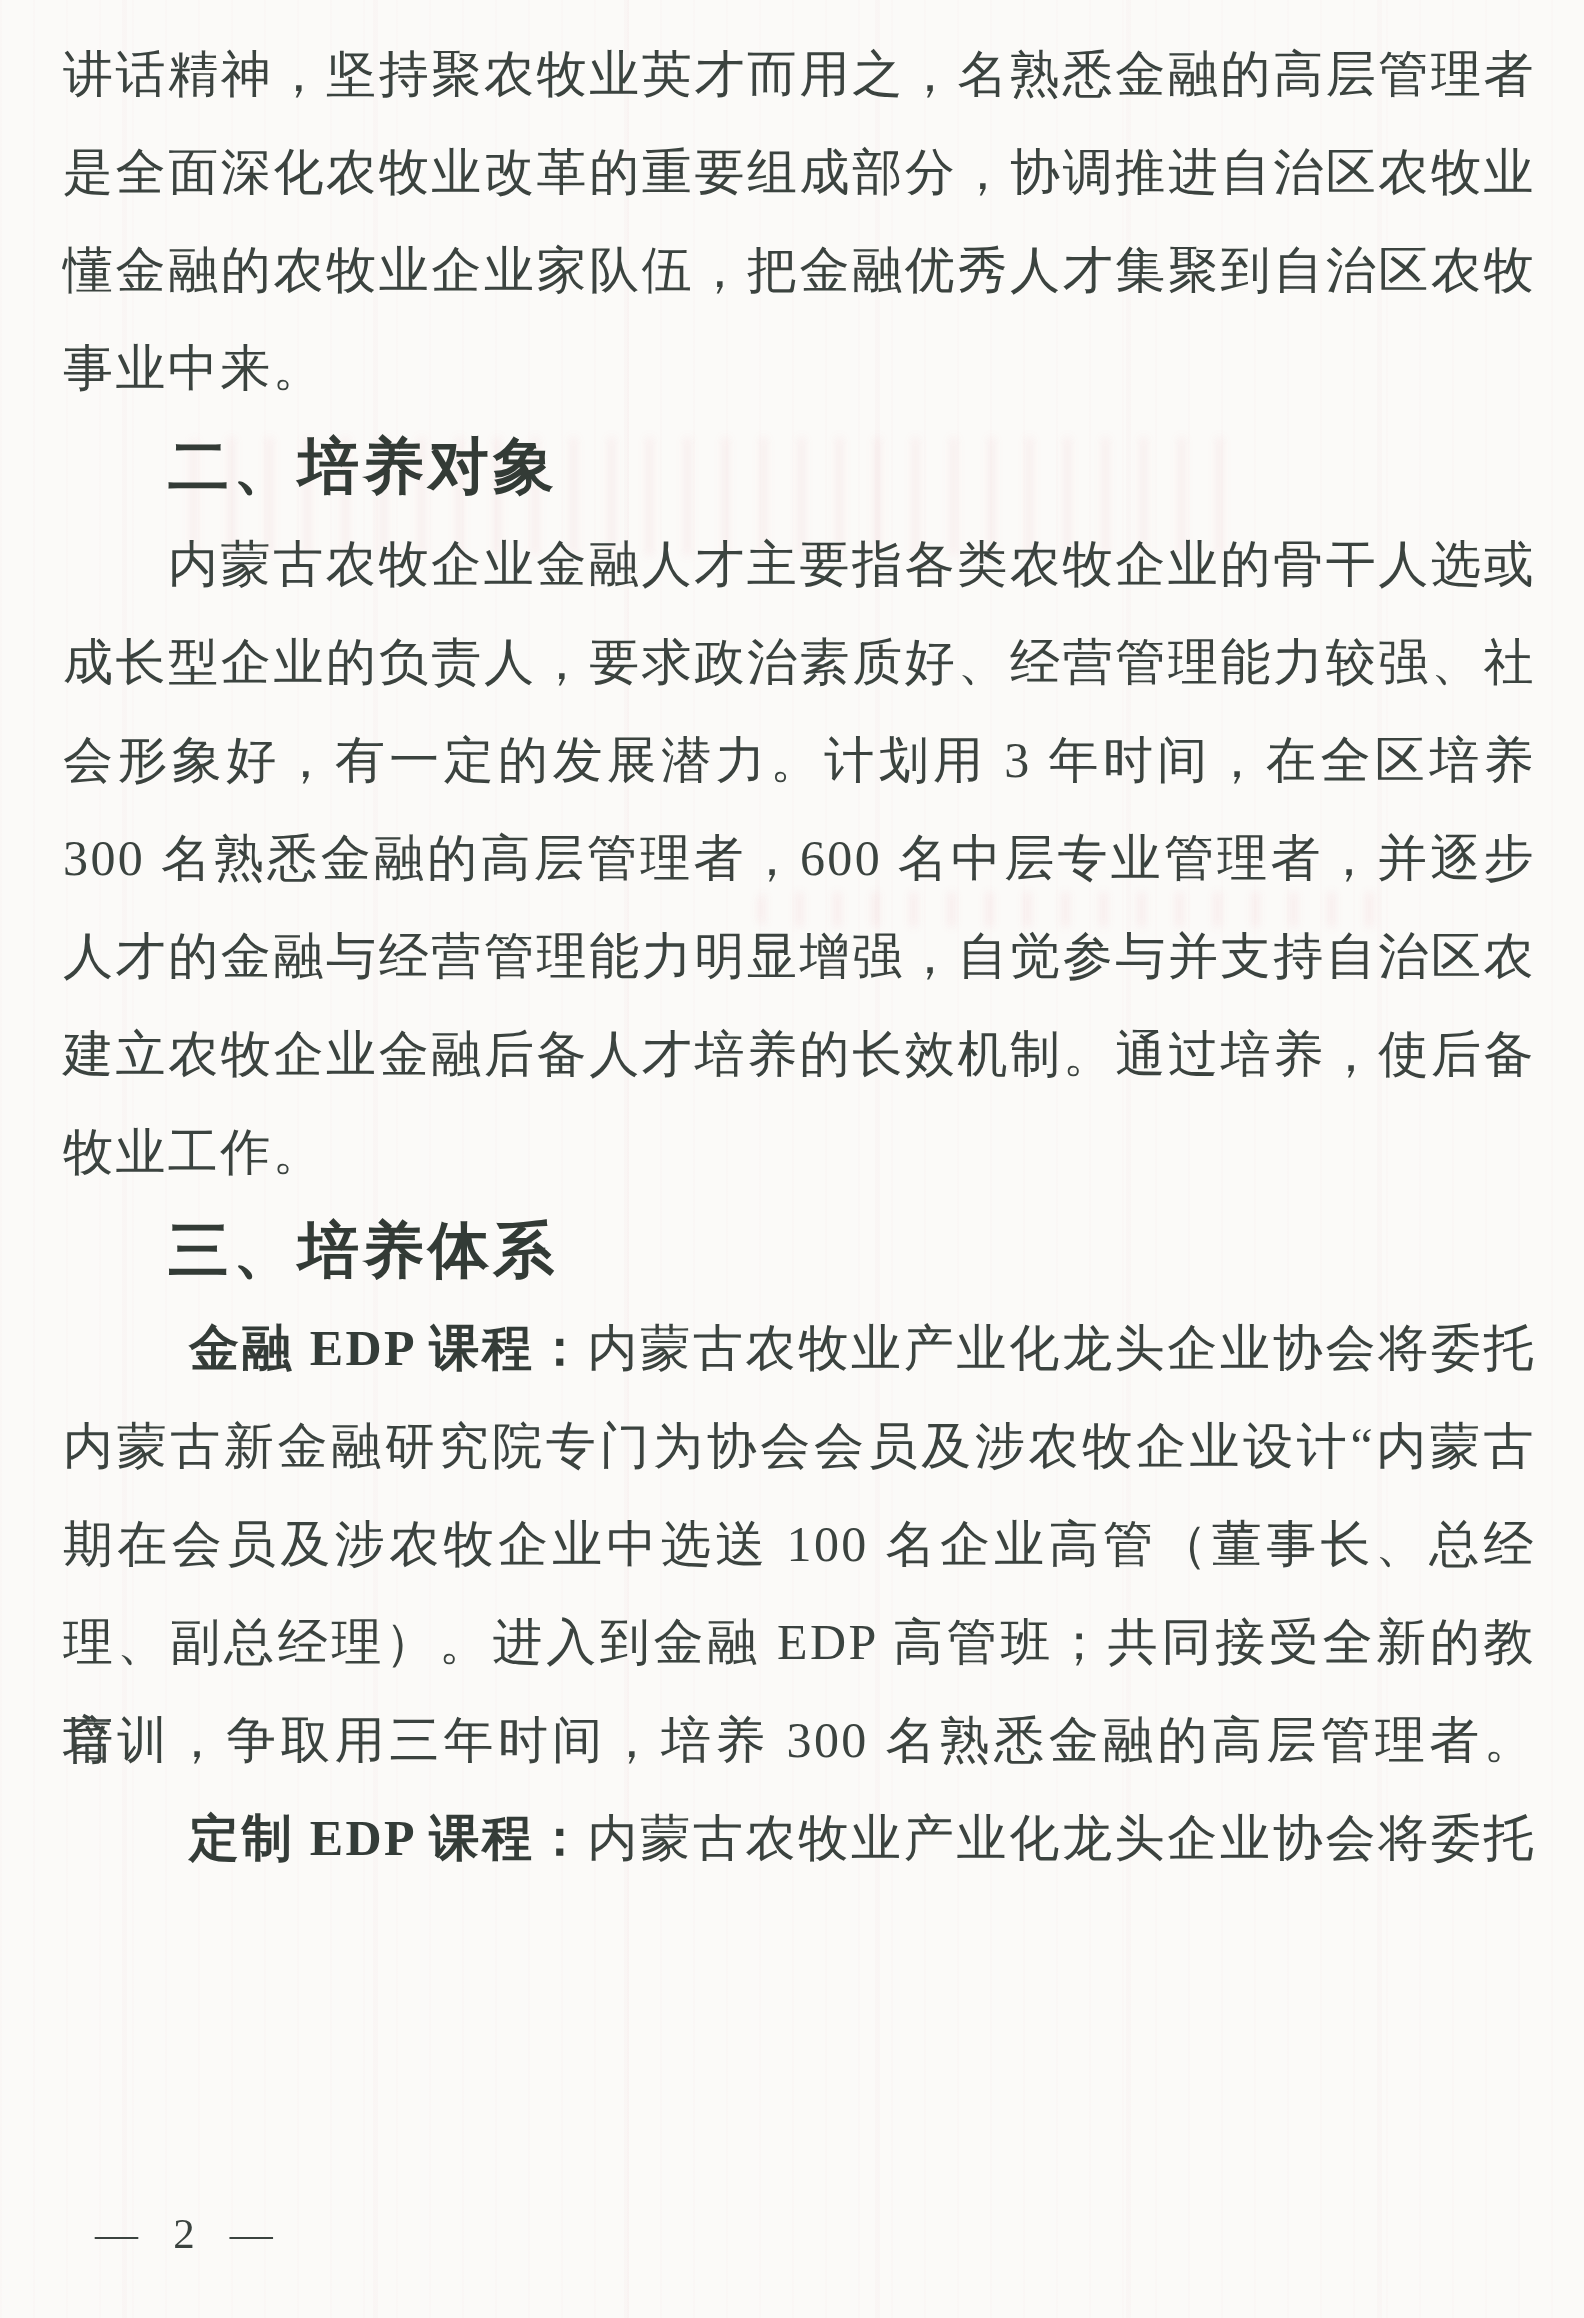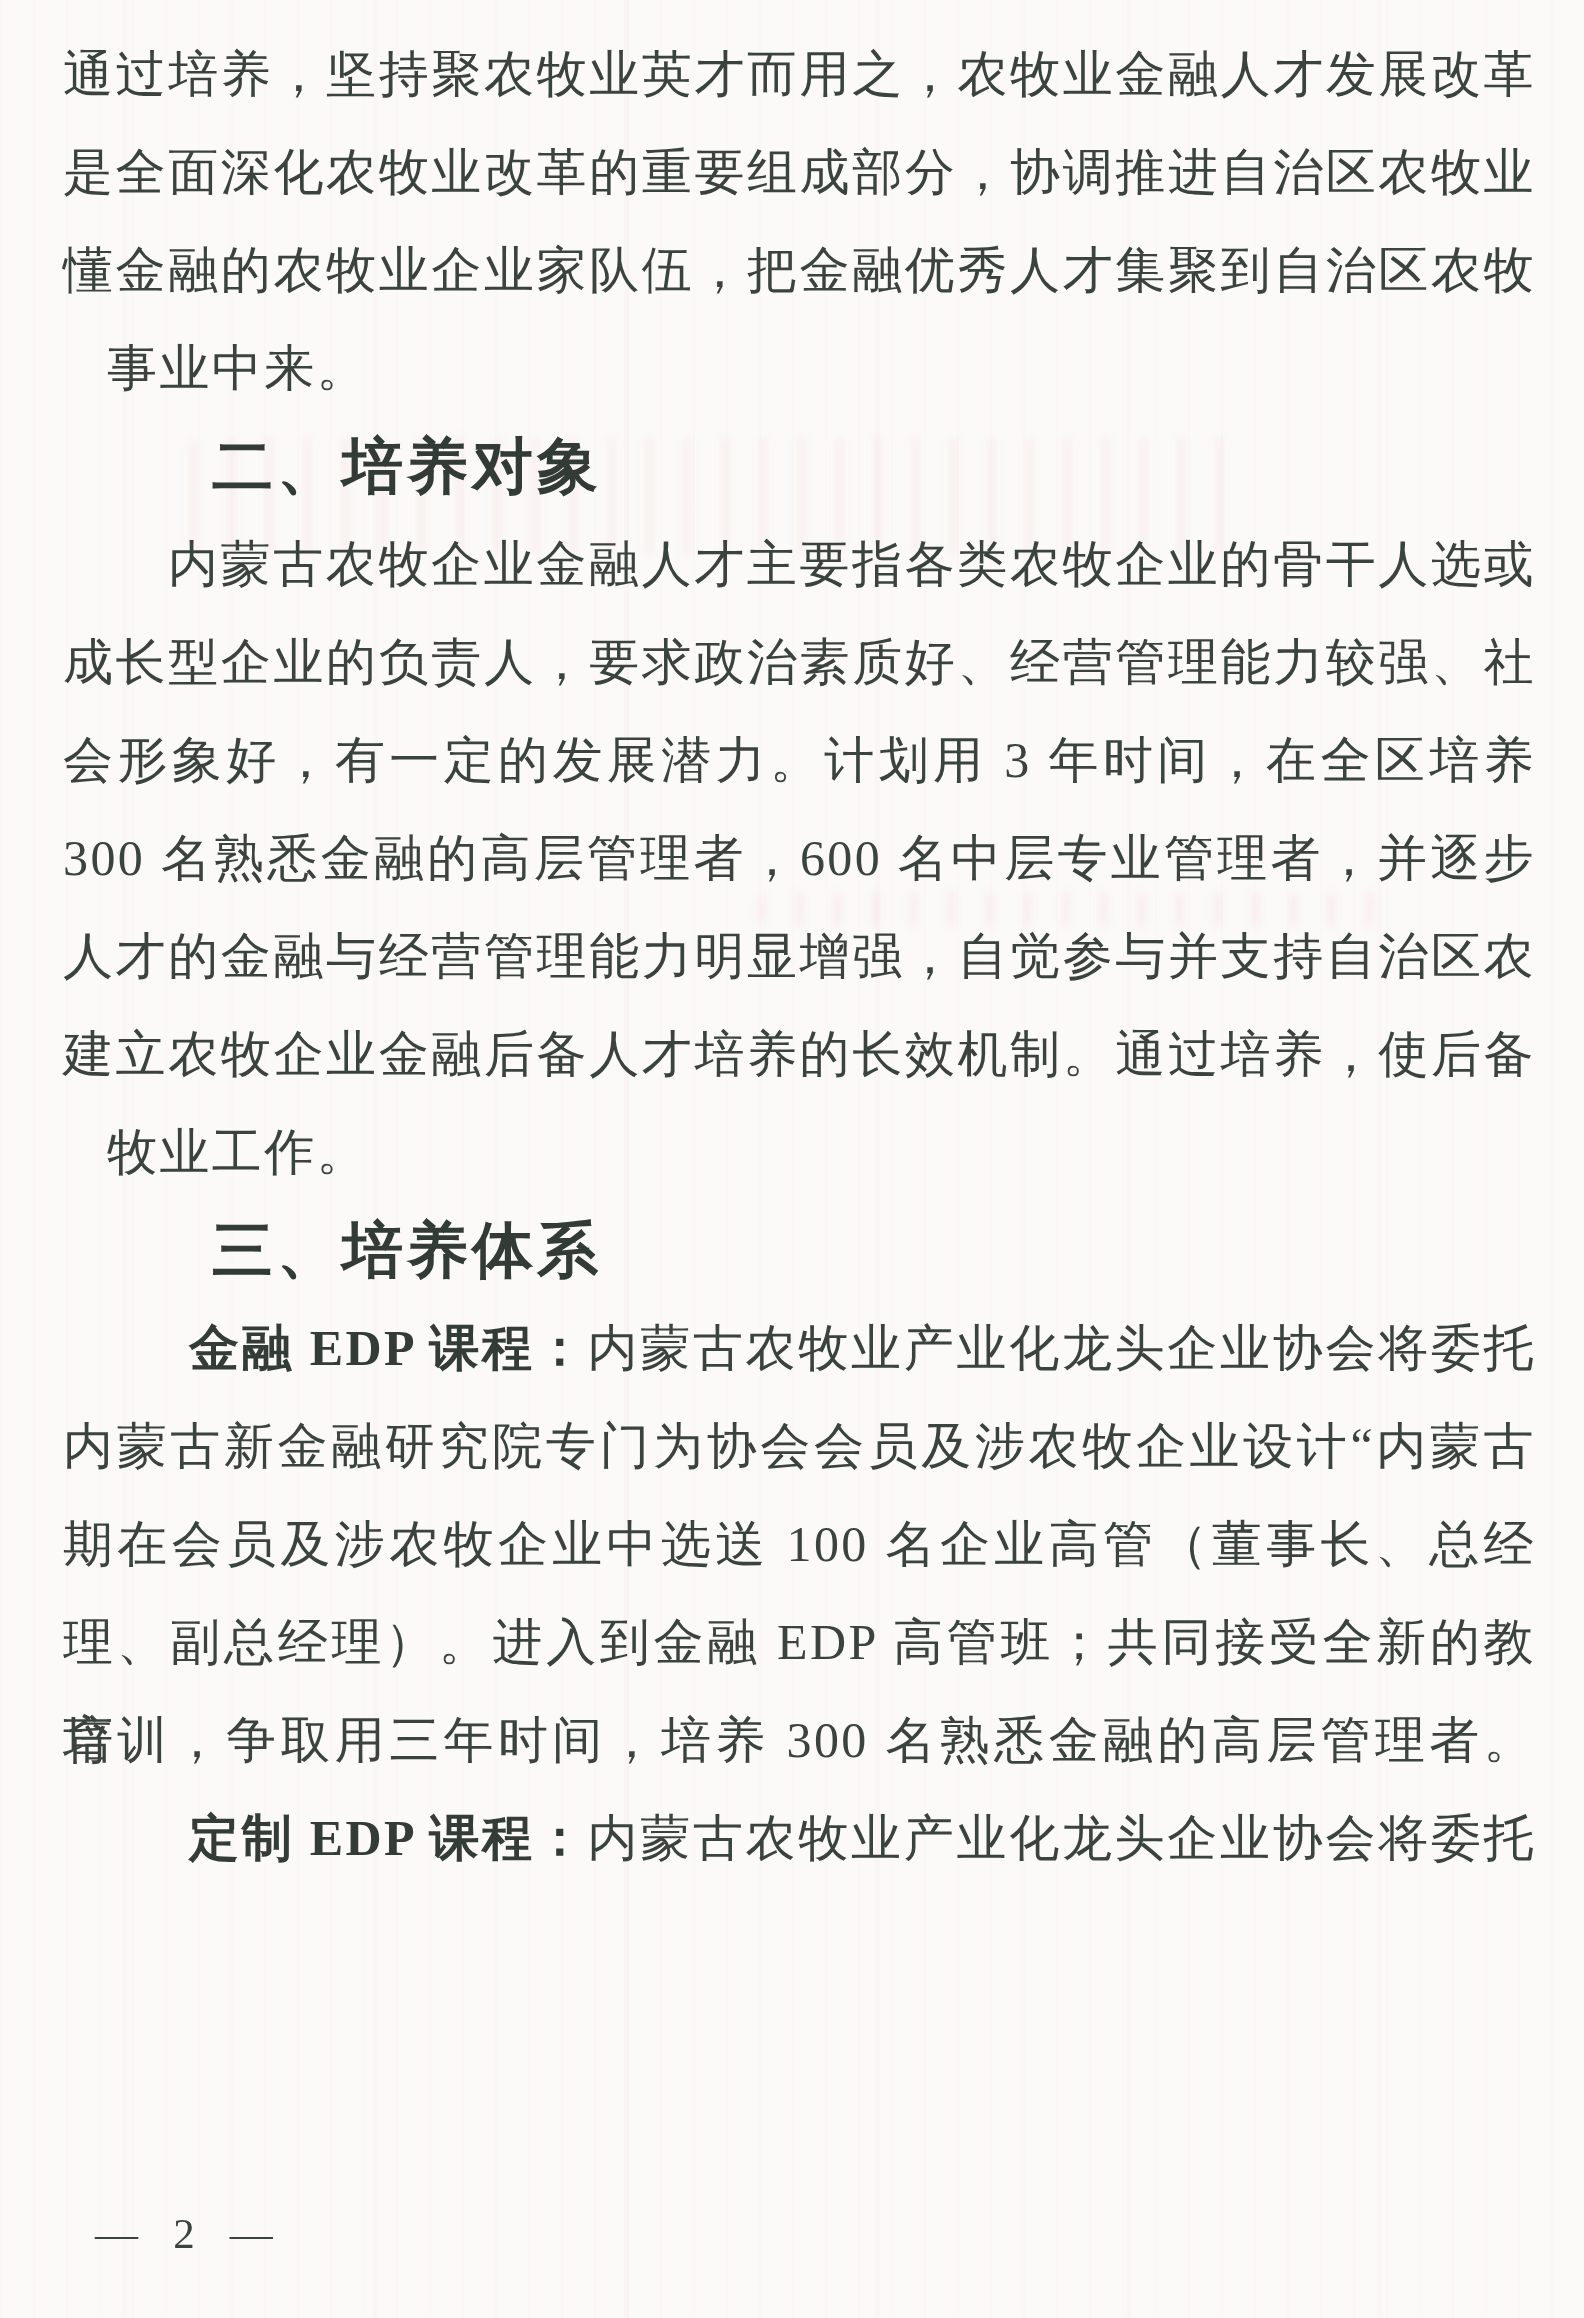--- a/index.html
+++ b/index.html
@@ -32,21 +32,21 @@
   }
   .line {
     height:98px; line-height:98px;
     font-size:50px; letter-spacing:2.4px;
     white-space:normal; overflow:visible;
   }
   .j {
     text-align:justify; text-align-last:justify;
     -moz-text-align-last:justify; text-justify:inter-character;
   }
-  .short { text-align:right; text-align-last:left;margin-left:44px; }
+  .short { text-align:right; text-align-last:left; }
   .indent { text-indent:105px; }
   .heading {
     font-family:"DejaVu Sans","Liberation Sans",sans-serif;
     font-weight:bold; font-size:61px; letter-spacing:4px;
     color:#333b36; padding-left:105px;
   }
   .lead {
     font-weight:bold; color:#343c38;
     font-family:"Liberation Serif","DejaVu Serif",serif;
     margin-left:21px;
@@ -60,21 +60,21 @@
 </head>
 <body>
 
 <div class="page">
 
   <div class="paper-streaks"></div>
   <div class="bleed bleed-a"></div>
   <div class="bleed bleed-b"></div>
 
   <div class="content">
-    <div class="line j">通过培养，坚持聚农牧业英才而用之，农牧业金融人才发展改革</div>
+    <div class="line j">讲话精神，坚持聚农牧业英才而用之，名熟悉金融的高层管理者</div>
     <div class="line j">是全面深化农牧业改革的重要组成部分，协调推进自治区农牧业</div>
     <div class="line j">懂金融的农牧业企业家队伍，把金融优秀人才集聚到自治区农牧</div>
     <div class="line short">事业中来。</div>
 
     <div class="line heading short">二、培养对象</div>
 
     <div class="line j indent">内蒙古农牧企业金融人才主要指各类农牧企业的骨干人选或</div>
     <div class="line j">成长型企业的负责人，要求政治素质好、经营管理能力较强、社</div>
     <div class="line j">会形象好，有一定的发展潜力。计划用 3 年时间，在全区培养</div>
     <div class="line j">300 名熟悉金融的高层管理者，600 名中层专业管理者，并逐步</div>

